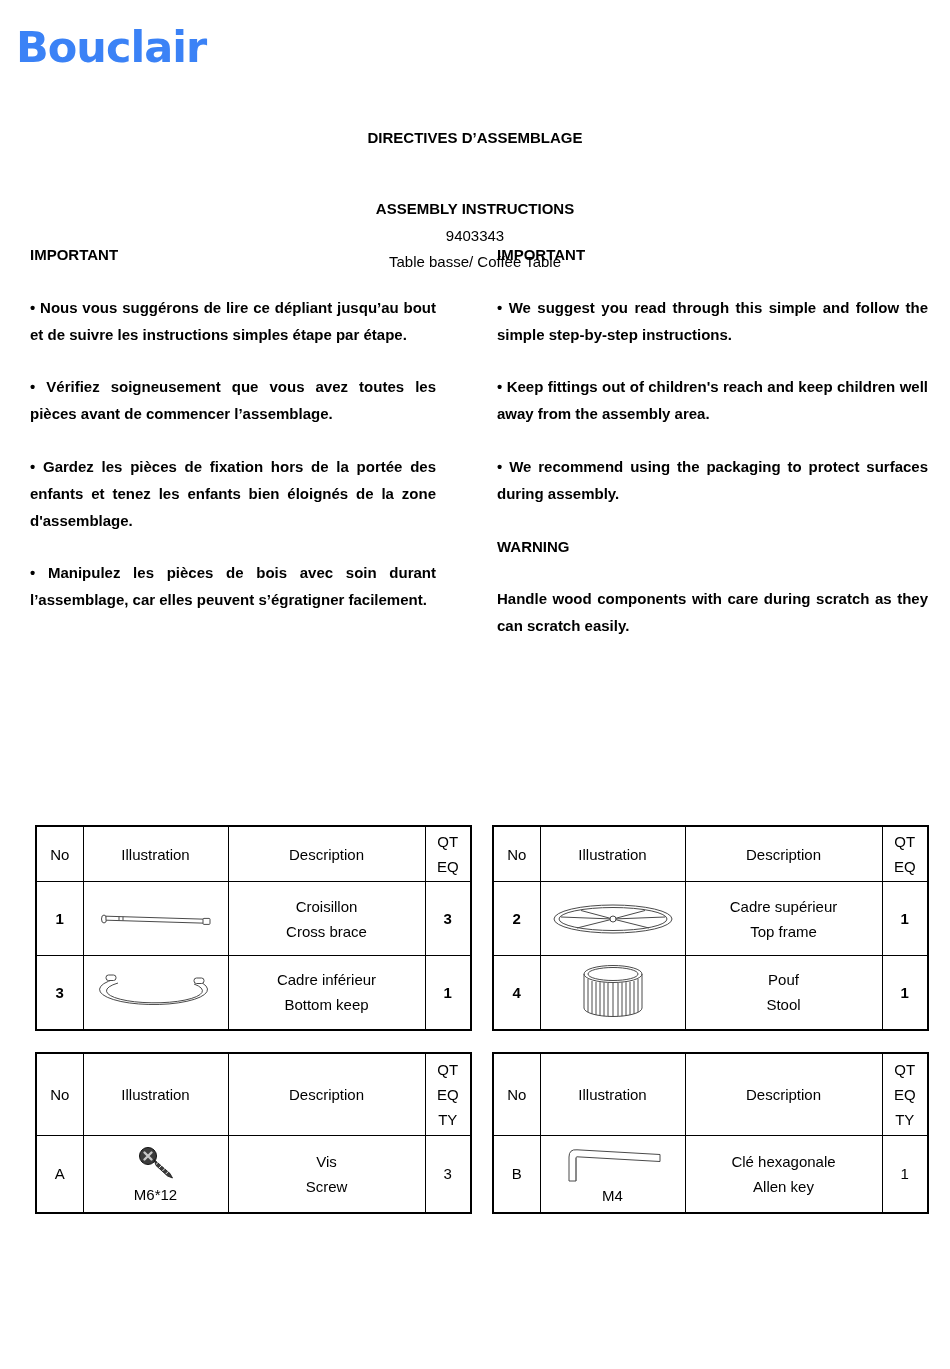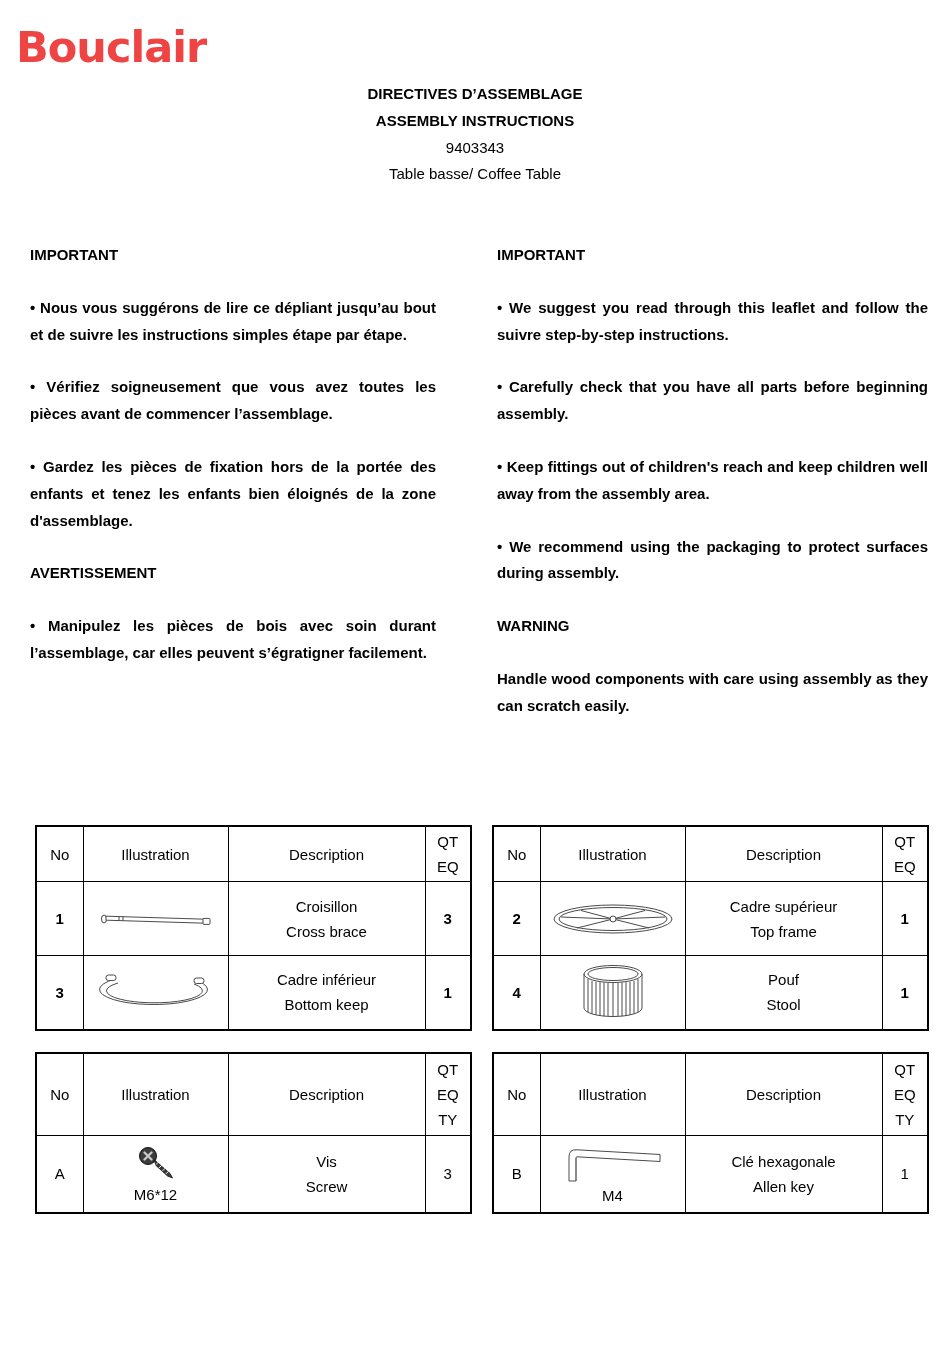--- a/index.html
+++ b/index.html
@@ -7,28 +7,28 @@
   body {
     width: 950px; height: 1369px;
     font-family: "Liberation Sans", sans-serif;
     color: #000;
   }
   .page { position: relative; width: 950px; height: 1369px; overflow: hidden; background: #fff; }
 
   .logo {
     position: absolute; left: 16px; top: 22px;
     font-family: "DejaVu Sans", sans-serif;
-    font-weight: bold; font-size: 43px; letter-spacing: -1px; color: #ef4444;
+    font-weight: bold; font-size: 43px; letter-spacing: -1px; color: #3b82f6;
   }
 
   .doc-header {
     position: absolute; top: 81px; left: 0; width: 100%;
     text-align: center; font-size: 15px; line-height: 26.8px;
   }
-  .doc-header .bold { font-weight: bold; }
+  .doc-header .bold { font-weight: bold; margin-top: 44px; }
 
   .columns {
     position: absolute; top: 242px; left: 30px; width: 898px;
     display: flex; gap: 61px; justify-content: space-between;
   }
   .col { font-size: 15px; font-weight: bold; line-height: 26.8px; text-align: justify; }
   .col-fr { width: 406px; }
   .col-en { width: 431px; }
   .col h4 { font-size: 15px; font-weight: bold; margin: 0 0 26px 0; text-align: left; }
   .col p  { margin: 0 0 26px 0; }
@@ -64,31 +64,29 @@
     <div>9403343</div>
     <div>Table basse/ Coffee Table</div>
   </div>
 
   <div class="columns">
     <div class="col col-fr">
       <h4>IMPORTANT</h4>
       <p>•  Nous vous suggérons de lire ce dépliant jusqu’au bout et de suivre les  instructions simples étape par étape.</p>
       <p>•  Vérifiez soigneusement que vous avez toutes les pièces avant de commencer l’assemblage.</p>
       <p>• Gardez les pièces de fixation hors de la portée des enfants et tenez les enfants bien éloignés de la zone d'assemblage.</p>
-      <h4>AVERTISSEMENT</h4>
       <p>• Manipulez les pièces de bois avec soin durant l’assemblage, car elles peuvent s’égratigner facilement.</p>
     </div>
     <div class="col col-en">
       <h4>IMPORTANT</h4>
-      <p>•  We suggest you read through this leaflet and follow the suivre step-by-step instructions.</p>
-      <p>• Carefully check that you have all parts before beginning assembly.</p>
+      <p>•  We suggest you read through this simple and follow the simple step-by-step instructions.</p>
       <p>•  Keep fittings out of children's reach and keep children well away from the assembly area.</p>
       <p>•  We recommend using the packaging to protect surfaces during assembly.</p>
       <h4>WARNING</h4>
-      <p>Handle wood components with care using assembly as they can scratch easily.</p>
+      <p>Handle wood components with care during scratch as they can scratch easily.</p>
     </div>
   </div>
 
   <div class="tables-row tables-parts">
 
     <table>
       <colgroup>
           <col class="c-no">
           <col class="c-ill">
           <col class="c-desc">

